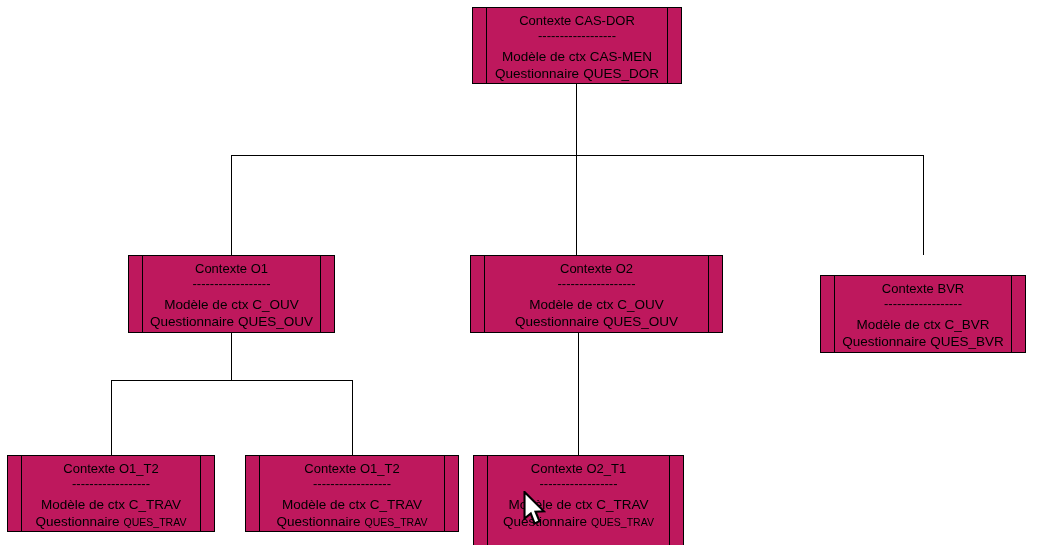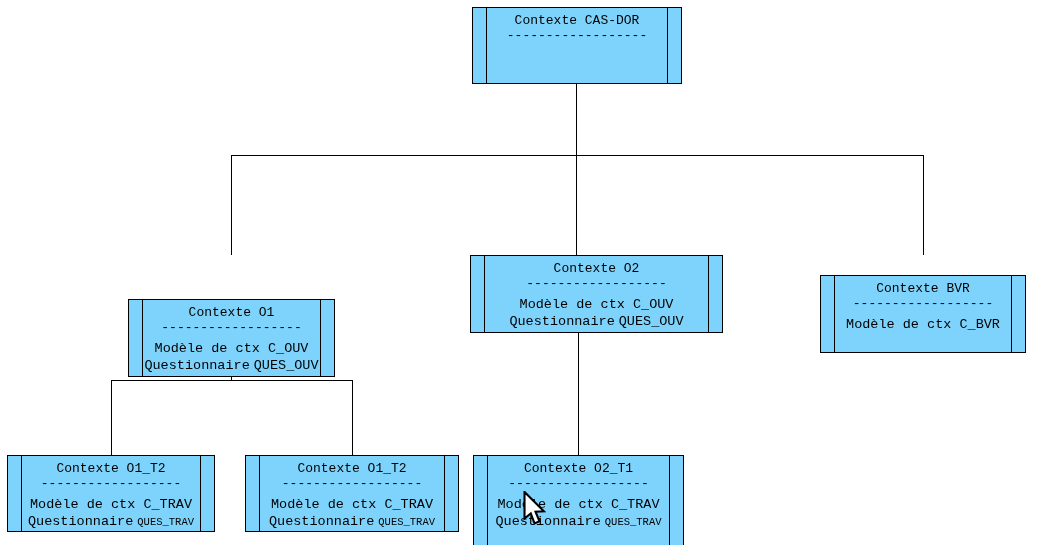--- a/index.html
+++ b/index.html
@@ -19,22 +19,21 @@
   
   .line {
     position: absolute;
     background: #000000;
   }
   
   .node {
     position: absolute;
     box-sizing: border-box;
     border: 1px solid #000000;
-    background: #7dd3fc;
-    font-family: Liberation Mono, monospace;
+    background: #be185d;
   }
   .strip {
     position: absolute;
     top: 0;
     bottom: 0;
     width: 1px;
     background: #000000;
   }
   .strip.l { left: 13px; }
   .strip.r { right: 13px; }
@@ -94,24 +93,26 @@
   <div class="line" style="left:111px; top:380px; width:1px; height:75px;"></div>
   <div class="line" style="left:352px; top:380px; width:1px; height:75px;"></div>
   <div class="line" style="left:578px; top:333px; width:1px; height:122px;"></div>
 
   <div class="node" style="left:472px; top:7px; width:210px; height:77px;">
     <span class="strip l"></span>
     <span class="strip r"></span>
     <div class="content">
       <div class="node-title">Contexte CAS-DOR</div>
       <div class="node-sep">------------------</div>
+      <div class="node-model">Modèle de ctx CAS-MEN</div>
+      <div class="node-quest"><span>Questionnaire</span><span class="qval">QUES_DOR</span></div>
     </div>
   </div>
 
-  <div class="node" style="left:128px; top:255px; width:207px; height:78px;margin-top:44px;">
+  <div class="node" style="left:128px; top:255px; width:207px; height:78px;">
     <span class="strip l"></span>
     <span class="strip r"></span>
     <div class="content">
       <div class="node-title">Contexte O1</div>
       <div class="node-sep">------------------</div>
       <div class="node-model">Modèle de ctx C_OUV</div>
       <div class="node-quest"><span>Questionnaire</span><span class="qval">QUES_OUV</span></div>
     </div>
   </div>
 
@@ -126,20 +127,21 @@
     </div>
   </div>
 
   <div class="node" style="left:820px; top:255px; width:206px; height:78px;margin-top:20px;">
     <span class="strip l"></span>
     <span class="strip r"></span>
     <div class="content">
       <div class="node-title">Contexte BVR</div>
       <div class="node-sep">------------------</div>
       <div class="node-model">Modèle de ctx C_BVR</div>
+      <div class="node-quest"><span>Questionnaire</span><span class="qval">QUES_BVR</span></div>
     </div>
   </div>
 
   <div class="node" style="left:7px; top:455px; width:208px; height:77px;">
     <span class="strip l"></span>
     <span class="strip r"></span>
     <div class="content">
       <div class="node-title">Contexte O1_T2</div>
       <div class="node-sep">------------------</div>
       <div class="node-model">Modèle de ctx C_TRAV</div>

